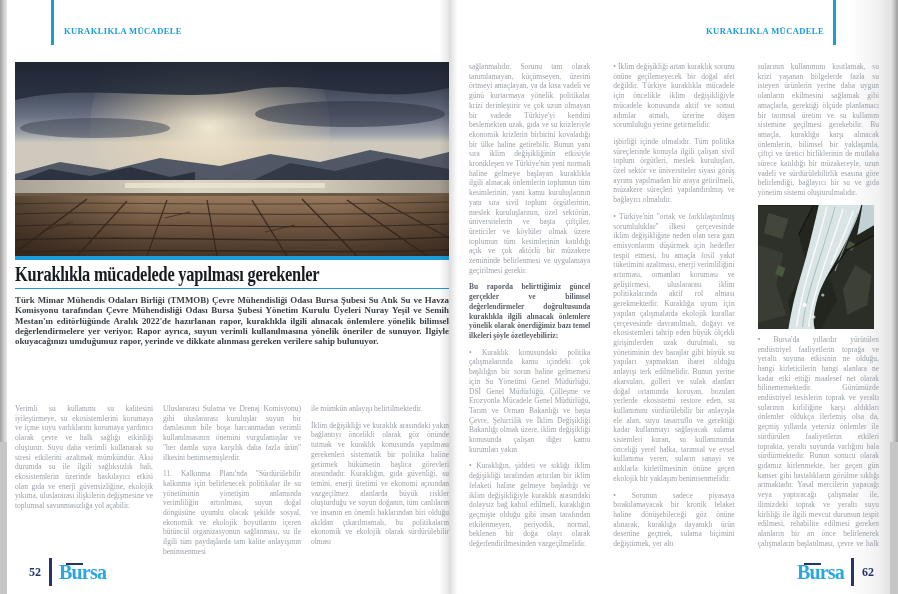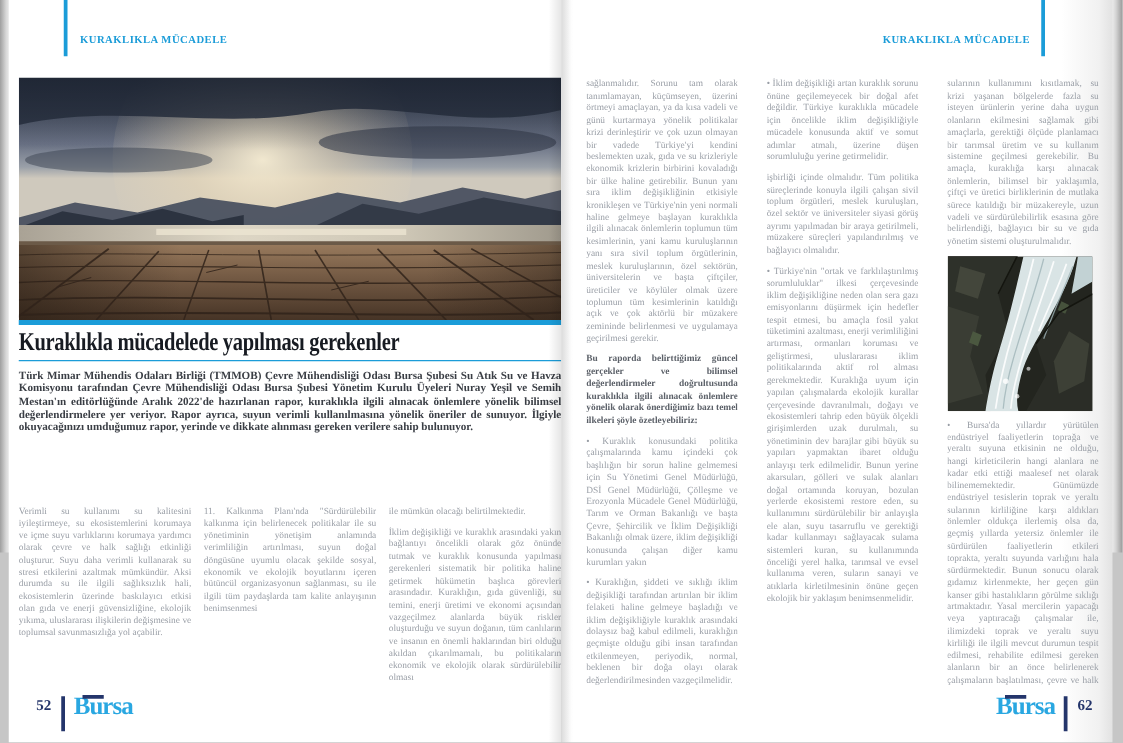--- a/index.html
+++ b/index.html
@@ -49,21 +49,21 @@
   .cols-left{left:8px;top:364px;width:434px;height:172px;margin-top:40px;}
   .cols-right{left:20px;top:62px;width:410px;height:486px;gap:23px;}
   .bcol{flex:1 1 0;min-width:0;font-size:7.5px;line-height:9.7px;color:#999ea6;
     text-align:justify;overflow:hidden;}
   .bcol p{margin:0 0 7px 0;}
   .bcol p.bold{font-weight:bold;color:#5c6169;}
   .waterfall{width:96%;height:124px;margin:3px 0 6px;overflow:hidden;}
   .waterfall svg{display:block;}
 
   
-  .footer{position:absolute;bottom:7px;display:flex;align-items:flex-start;height:30px;}
+  .footer{position:absolute;bottom:7px;display:flex;align-items:center;height:30px;}
   .footer.l{left:22px;}
   .footer.r{right:16px;}
   .pagenum{font-size:12px;font-weight:bold;color:#24356b;}
   .foot-bar{width:3px;height:28px;background:#24356b;}
   .footer.l .pagenum{margin-right:8px;}
   .footer.l .foot-bar{margin-right:7px;}
   .footer.r .foot-bar{margin:0 8px 0 7px;}
   .logo{position:relative;font-size:20px;font-weight:bold;color:#29a7e1;letter-spacing:-.8px;line-height:17px;}
   .logo::before{content:"";position:absolute;top:-1px;left:7px;width:17px;height:2.5px;background:#24356b;}
 </style>
@@ -150,24 +150,25 @@
       <h1 class="headline">Kuraklıkla mücadelede yapılması gerekenler</h1>
       <div class="rule-thin"></div>
       <p class="lede">Türk Mimar Mühendis Odaları Birliği (TMMOB) Çevre Mühendisliği Odası Bursa Şubesi Su Atık Su ve Havza Komisyonu tarafından Çevre Mühendisliği Odası Bursa Şubesi Yönetim Kurulu Üyeleri Nuray Yeşil ve Semih Mestan'ın editörlüğünde Aralık 2022'de hazırlanan rapor, kuraklıkla ilgili alınacak önlemlere yönelik bilimsel değerlendirmelere yer veriyor. Rapor ayrıca, suyun verimli kullanılmasına yönelik öneriler de sunuyor. İlgiyle okuyacağınızı umduğumuz rapor, yerinde ve dikkate alınması gereken verilere sahip bulunuyor.</p>
     </section>
 
     <section class="cols cols-left">
       <div class="bcol">
         <p>Verimli su kullanımı su kalitesini iyileştirmeye, su ekosistemlerini korumaya ve içme suyu varlıklarını korumaya yardımcı olarak çevre ve halk sağlığı etkinliği oluşturur. Suyu daha verimli kullanarak su stresi etkilerini azaltmak mümkündür. Aksi durumda su ile ilgili sağlıksızlık hali, ekosistemlerin üzerinde baskılayıcı etkisi olan gıda ve enerji güvensizliğine, ekolojik yıkıma, uluslararası ilişkilerin değişmesine ve toplumsal savunmasızlığa yol açabilir.</p>
       </div>
       <div class="bcol">
+        <p>Uluslararası Sulama ve Drenaj Komisyonu) gibi uluslararası kuruluşlar suyun bir damlasının bile boşa harcanmadan verimli kullanılmasının önemini vurgulamışlar ve "her damla suya karşılık daha fazla ürün" ilkesini benimsemişlerdir.</p>
         <p>11. Kalkınma Planı'nda "Sürdürülebilir kalkınma için belirlenecek politikalar ile su yönetiminin yönetişim anlamında verimliliğin artırılması, suyun doğal döngüsüne uyumlu olacak şekilde sosyal, ekonomik ve ekolojik boyutlarını içeren bütüncül organizasyonun sağlanması, su ile ilgili tüm paydaşlarda tam kalite anlayışının benimsenmesi</p>
       </div>
       <div class="bcol">
-        <p>ile mümkün olacağı belirtilmektedir.</p>
+        <p>ile mümkün anlayışı belirtilmektedir.</p>
         <p>İklim değişikliği ve kuraklık arasındaki yakın bağlantıyı öncelikli olarak göz önünde tutmak ve kuraklık konusunda yapılması gerekenleri sistematik bir politika haline getirmek hükümetin başlıca görevleri arasındadır. Kuraklığın, gıda güvenliği, su temini, enerji üretimi ve ekonomi açısından vazgeçilmez alanlarda büyük riskler oluşturduğu ve suyun doğanın, tüm canlıların ve insanın en önemli haklarından biri olduğu akıldan çıkarılmamalı, bu politikaların ekonomik ve ekolojik olarak sürdürülebilir olması</p>
       </div>
     </section>
 
     <div class="footer l">
       <span class="pagenum">52</span>
       <span class="foot-bar"></span>
       <span class="logo">Bursa</span>
     </div>
   </div>
@@ -180,20 +181,21 @@
       <div class="bcol">
         <p>sağlanmalıdır. Sorunu tam olarak tanımlamayan, küçümseyen, üzerini örtmeyi amaçlayan, ya da kısa vadeli ve günü kurtarmaya yönelik politikalar krizi derinleştirir ve çok uzun olmayan bir vadede Türkiye'yi kendini beslemekten uzak, gıda ve su krizleriyle ekonomik krizlerin birbirini kovaladığı bir ülke haline getirebilir. Bunun yanı sıra iklim değişikliğinin etkisiyle kronikleşen ve Türkiye'nin yeni normali haline gelmeye başlayan kuraklıkla ilgili alınacak önlemlerin toplumun tüm kesimlerinin, yani kamu kuruluşlarının yanı sıra sivil toplum örgütlerinin, meslek kuruluşlarının, özel sektörün, üniversitelerin ve başta çiftçiler, üreticiler ve köylüler olmak üzere toplumun tüm kesimlerinin katıldığı açık ve çok aktörlü bir müzakere zemininde belirlenmesi ve uygulamaya geçirilmesi gerekir.</p>
         <p class="bold">Bu raporda belirttiğimiz güncel gerçekler ve bilimsel değerlendirmeler doğrultusunda kuraklıkla ilgili alınacak önlemlere yönelik olarak önerdiğimiz bazı temel ilkeleri şöyle özetleyebiliriz:</p>
         <p>• Kuraklık konusundaki politika çalışmalarında kamu içindeki çok başlılığın bir sorun haline gelmemesi için Su Yönetimi Genel Müdürlüğü, DSİ Genel Müdürlüğü, Çölleşme ve Erozyonla Mücadele Genel Müdürlüğü, Tarım ve Orman Bakanlığı ve başta Çevre, Şehircilik ve İklim Değişikliği Bakanlığı olmak üzere, iklim değişikliği konusunda çalışan diğer kamu kurumları yakın</p>
         <p>• Kuraklığın, şiddeti ve sıklığı iklim değişikliği tarafından artırılan bir iklim felaketi haline gelmeye başladığı ve iklim değişikliğiyle kuraklık arasındaki dolaysız bağ kabul edilmeli, kuraklığın geçmişte olduğu gibi insan tarafından etkilenmeyen, periyodik, normal, beklenen bir doğa olayı olarak değerlendirilmesinden vazgeçilmelidir.</p>
       </div>
       <div class="bcol">
         <p>• İklim değişikliği artan kuraklık sorunu önüne geçilemeyecek bir doğal afet değildir. Türkiye kuraklıkla mücadele için öncelikle iklim değişikliğiyle mücadele konusunda aktif ve somut adımlar atmalı, üzerine düşen sorumluluğu yerine getirmelidir.</p>
         <p>işbirliği içinde olmalıdır. Tüm politika süreçlerinde konuyla ilgili çalışan sivil toplum örgütleri, meslek kuruluşları, özel sektör ve üniversiteler siyasi görüş ayrımı yapılmadan bir araya getirilmeli, müzakere süreçleri yapılandırılmış ve bağlayıcı olmalıdır.</p>
         <p>• Türkiye'nin "ortak ve farklılaştırılmış sorumluluklar" ilkesi çerçevesinde iklim değişikliğine neden olan sera gazı emisyonlarını düşürmek için hedefler tespit etmesi, bu amaçla fosil yakıt tüketimini azaltması, enerji verimliliğini artırması, ormanları koruması ve geliştirmesi, uluslararası iklim politikalarında aktif rol alması gerekmektedir. Kuraklığa uyum için yapılan çalışmalarda ekolojik kurallar çerçevesinde davranılmalı, doğayı ve ekosistemleri tahrip eden büyük ölçekli girişimlerden uzak durulmalı, su yönetiminin dev barajlar gibi büyük su yapıları yapmaktan ibaret olduğu anlayışı terk edilmelidir. Bunun yerine akarsuları, gölleri ve sulak alanları doğal ortamında koruyan, bozulan yerlerde ekosistemi restore eden, su kullanımını sürdürülebilir bir anlayışla ele alan, suyu tasarruflu ve gerektiği kadar kullanmayı sağlayacak sulama sistemleri kuran, su kullanımında önceliği yerel halka, tarımsal ve evsel kullanıma veren, suların sanayi ve atıklarla kirletilmesinin önüne geçen ekolojik bir yaklaşım benimsenmelidir.</p>
+        <p>• Sorunun sadece piyasaya bırakılamayacak bir kronik felaket haline dönüşebileceği göz önüne alınarak, kuraklığa dayanıklı ürün desenine geçmek, sulama biçimini değiştirmek, yer altı</p>
       </div>
       <div class="bcol">
         <p>sularının kullanımını kısıtlamak, su krizi yaşanan bölgelerde fazla su isteyen ürünlerin yerine daha uygun olanların ekilmesini sağlamak gibi amaçlarla, gerektiği ölçüde planlamacı bir tarımsal üretim ve su kullanım sistemine geçilmesi gerekebilir. Bu amaçla, kuraklığa karşı alınacak önlemlerin, bilimsel bir yaklaşımla, çiftçi ve üretici birliklerinin de mutlaka sürece katıldığı bir müzakereyle, uzun vadeli ve sürdürülebilirlik esasına göre belirlendiği, bağlayıcı bir su ve gıda yönetim sistemi oluşturulmalıdır.</p>
         <figure class="waterfall" style="margin:3px 0 6px;">
           <svg width="100%" height="124" viewBox="0 0 115 124" preserveAspectRatio="none">
             <rect x="0" y="0" width="115" height="124" fill="#23251f"></rect>
             <polygon points="0,0 55,0 40,30 48,60 30,95 34,124 0,124" fill="#2e312a"></polygon>
             <polygon points="0,40 25,48 18,80 28,110 0,118" fill="#3a3d34"></polygon>
             <polygon points="115,30 115,124 62,124 78,95 70,70 88,45" fill="#2b2d27"></polygon>
             <polygon points="96,60 112,70 108,100 88,110 84,84" fill="#3d4036"></polygon>

